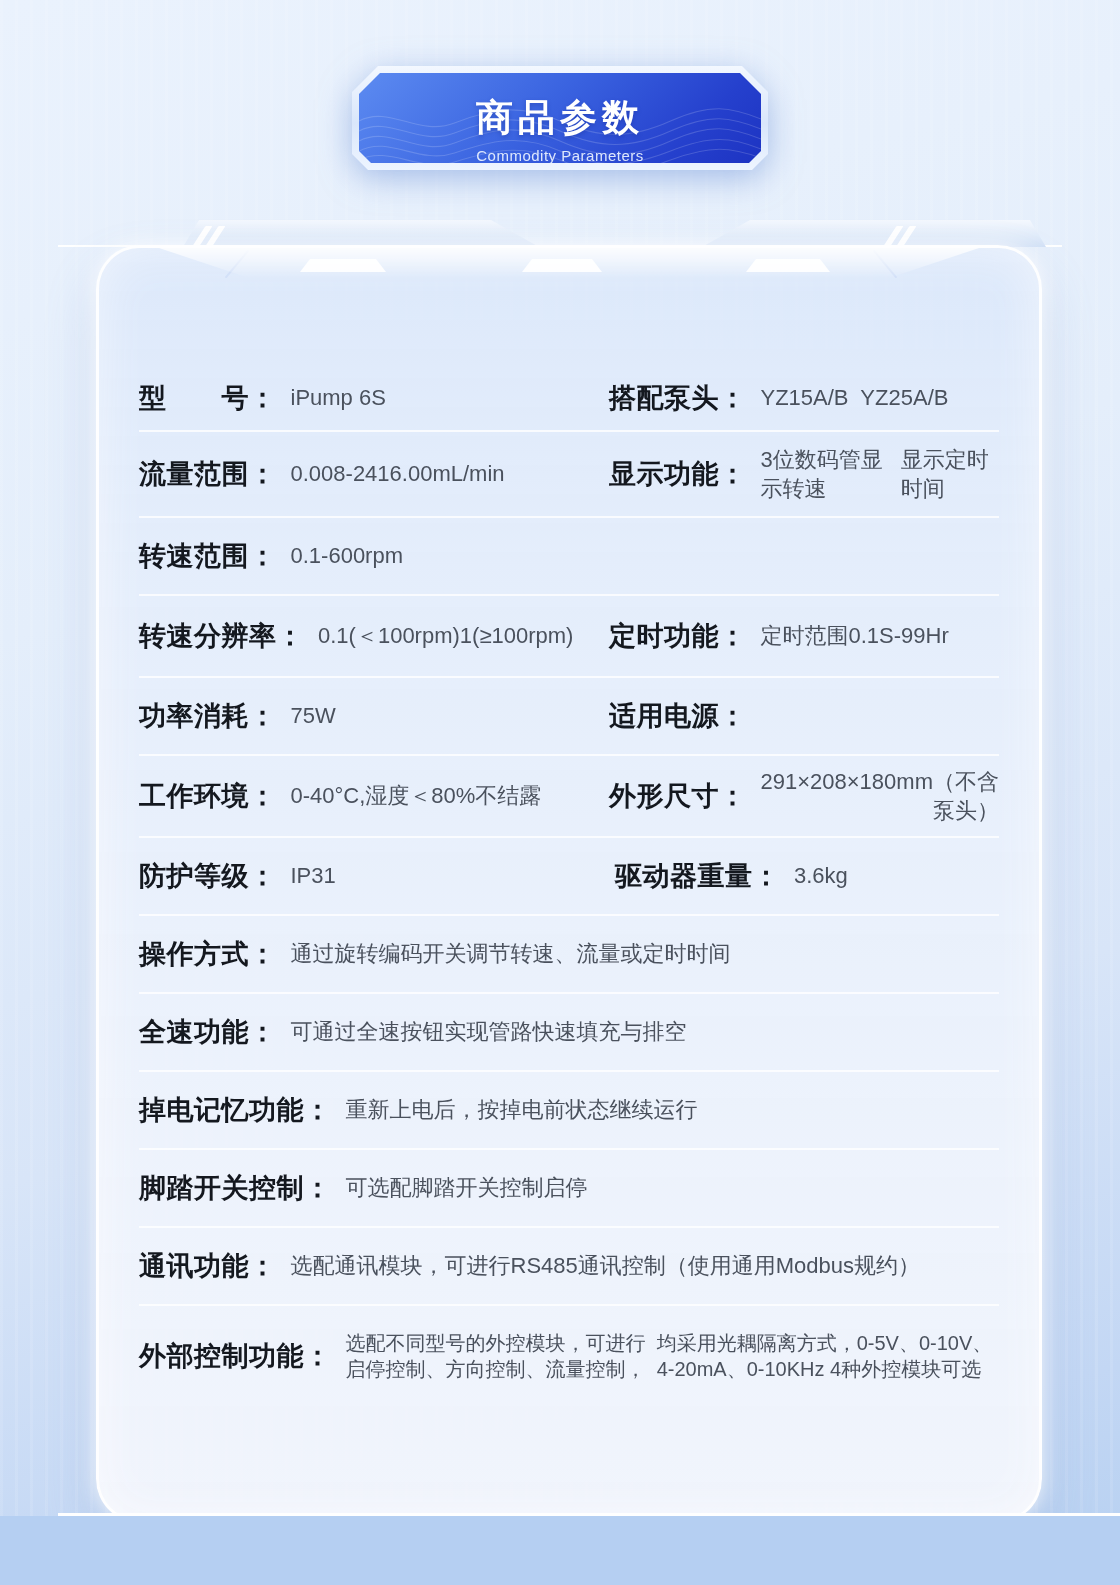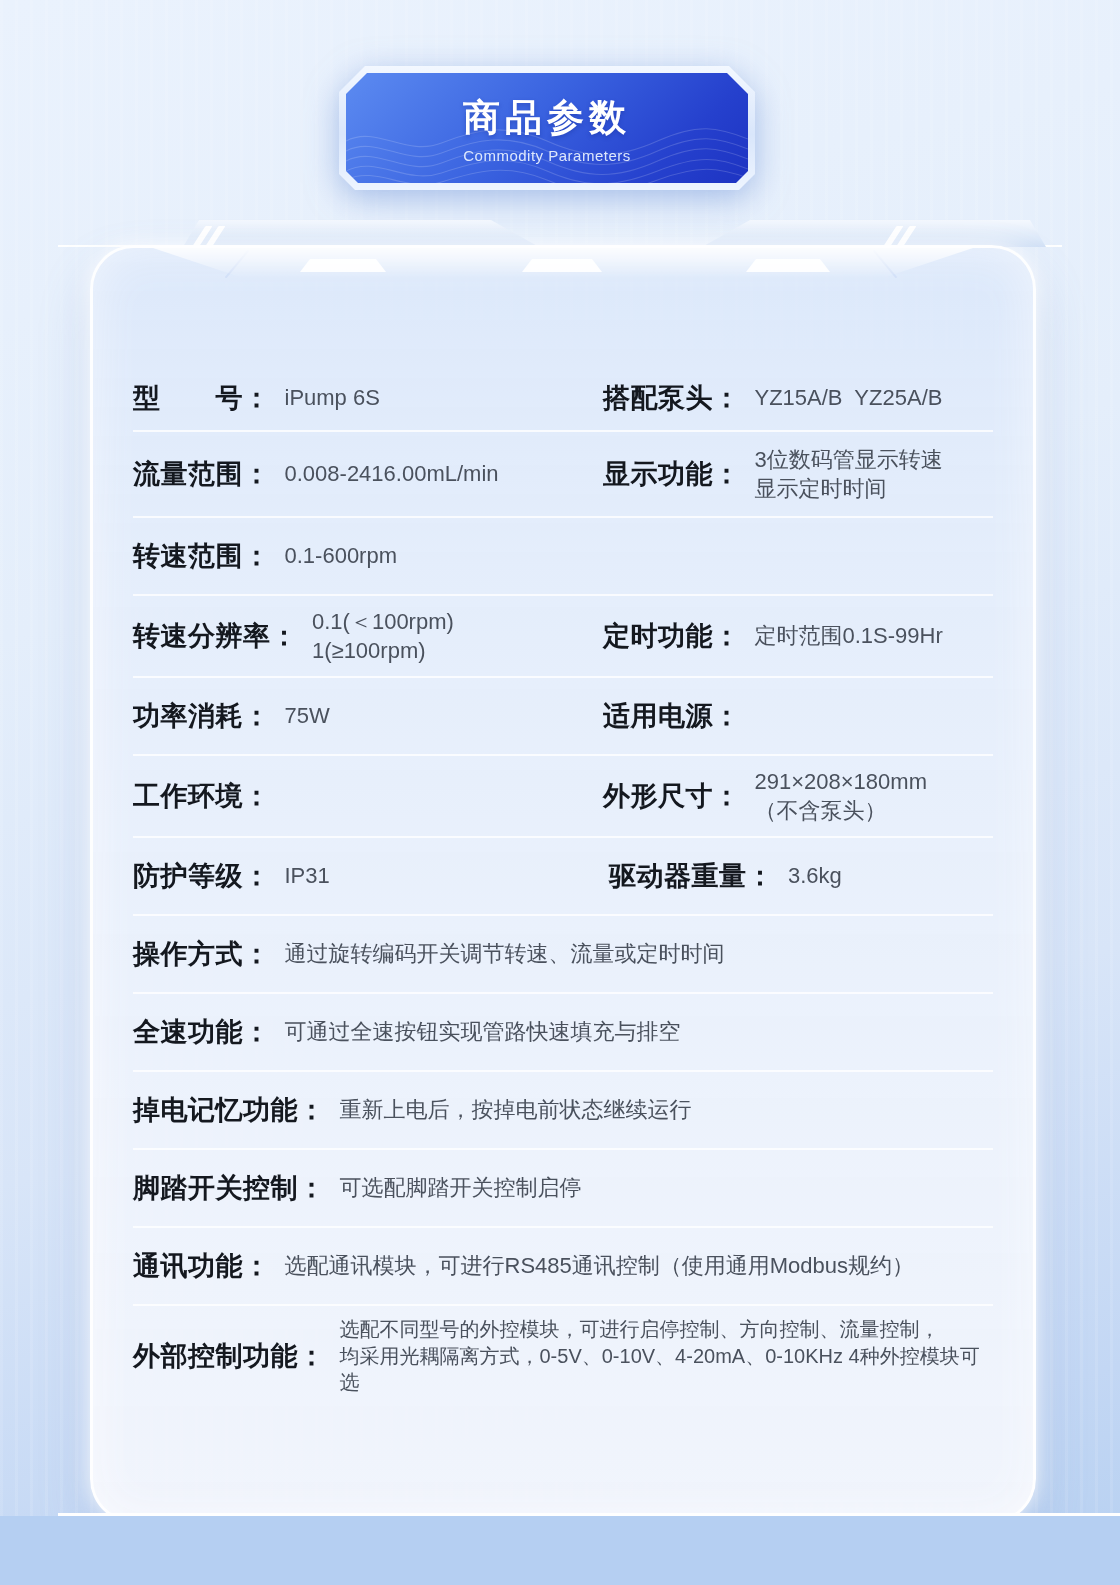--- a/index.html
+++ b/index.html
@@ -14,21 +14,21 @@
     background:linear-gradient(168deg,#eaf2fd 0%,#e4eefb 35%,#d8e5f8 65%,#c3d7f4 88%,#b6d0f1 100%);
   }
   .page::before{ 
     content:"";position:absolute;inset:0;
     background:repeating-linear-gradient(90deg,rgba(255,255,255,0.10) 0 3px,rgba(255,255,255,0) 3px 15px);
     pointer-events:none;
   }
 
   
   .banner-wrap{
-    position:absolute;left:339px;top:66px;width:416px;height:124px;
+    position:absolute;left:352px;top:66px;width:416px;height:104px;
     filter:drop-shadow(0 8px 16px rgba(110,145,215,0.55));
   }
   .banner-frame{
     position:absolute;inset:0;
     background:linear-gradient(180deg,#f3f8ff 0%,#d9e6fb 55%,#eef5ff 100%);
     clip-path:polygon(26px 0,calc(100% - 26px) 0,100% 26px,100% calc(100% - 16px),calc(100% - 16px) 100%,16px 100%,0 calc(100% - 16px),0 26px);
   }
   .banner-inner{
     position:absolute;inset:7px;
     background:linear-gradient(135deg,#5c8bf1 0%,#3a63e0 45%,#2540cd 80%,#1d33c2 100%);
@@ -53,21 +53,21 @@
     box-shadow:0 -1px 0 rgba(255,255,255,0.9);}
   .tab-left{left:183px;width:356px;clip-path:polygon(0 100%,16px 0,calc(100% - 48px) 0,100% 100%);}
   .tab-right{left:702px;width:344px;clip-path:polygon(0 100%,48px 0,calc(100% - 16px) 0,100% 100%);}
   .slash{position:absolute;width:7px;height:20px;background:#ffffff;transform:skewX(-33deg);border-radius:1px;z-index:2;}
   .diag{position:absolute;width:2px;height:36px;background:#7d9de2;z-index:2;border-radius:1px;}
   .trap{position:absolute;top:259px;height:13px;background:rgba(255,255,255,0.92);z-index:3;
     clip-path:polygon(10px 0,calc(100% - 10px) 0,100% 100%,0 100%);filter:blur(0.4px);}
 
   
   .card{
-    position:absolute;left:90px;top:245px;width:940px;height:1272px;z-index:2;
+    position:absolute;left:96px;top:245px;width:940px;height:1272px;z-index:2;
     border-radius:44px;
     border:3px solid rgba(255,255,255,0.95);
     background:linear-gradient(180deg,rgba(219,231,250,0.88) 0%,rgba(228,237,251,0.92) 25%,rgba(238,243,252,0.95) 70%,rgba(242,245,252,0.97) 100%);
     box-shadow:0 0 22px rgba(255,255,255,0.9),0 26px 50px rgba(125,155,210,0.30),inset 0 0 46px rgba(255,255,255,0.55);
     text-decoration:underline;
   }
   .card::before{ 
     content:"";position:absolute;left:60px;right:60px;top:0;height:30px;
     background:linear-gradient(180deg,rgba(255,255,255,0.85),rgba(255,255,255,0));
     clip-path:polygon(0 0,100% 0,calc(100% - 90px) 100%,90px 100%);
@@ -75,21 +75,21 @@
 
   .spec-table{position:absolute;left:40px;right:40px;top:118px;}
   .row{display:flex;align-items:center;border-bottom:2px solid rgba(255,255,255,0.78);}
   .row.last{border-bottom:none;}
   .cell{display:flex;align-items:center;gap:14px;min-width:0;}
   .cell-left{flex:0 0 470px;}
   .cell-right{flex:1;}
   .cell-full{flex:1;}
   .label{font-weight:bold;font-size:27px;color:#14181f;white-space:nowrap;letter-spacing:0.5px;}
   .value{font-size:22px;color:#4a515d;line-height:1.32;white-space:pre-wrap;}
-  .value.multiline{display:flex;flex-direction:column;}
+  .value.multiline{display:flex;}
   .row-ext .value{font-size:20px;}
 
   
   .band-line{position:absolute;left:58px;right:0;top:1513px;height:3px;background:#ffffff;z-index:4;}
   .bottom-band{position:absolute;left:0;top:1516px;width:100%;height:69px;background:#b5cff2;z-index:3;}
 </style>
 </head>
 <body>
 
 <div class="page">
@@ -179,20 +179,21 @@
           <span class="value">75W</span>
         </div>
         <div class="cell cell-right">
           <span class="label">适用电源：</span>
         </div>
       </div>
 
       <div class="row" style="height:80px;">
         <div class="cell cell-left">
           <span class="label">工作环境：</span>
+          <span class="value">0-40°C,湿度＜80%不结露</span>
         </div>
         <div class="cell cell-right">
           <span class="label">外形尺寸：</span>
           <span class="value multiline">
             <span>291×208×180mm</span>
             <span>（不含泵头）</span>
           </span>
         </div>
       </div>
 

